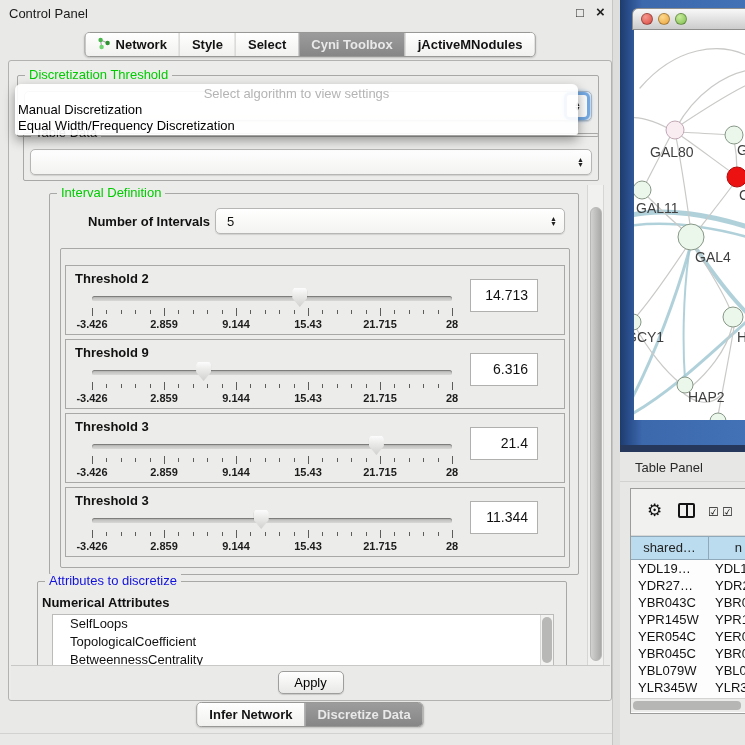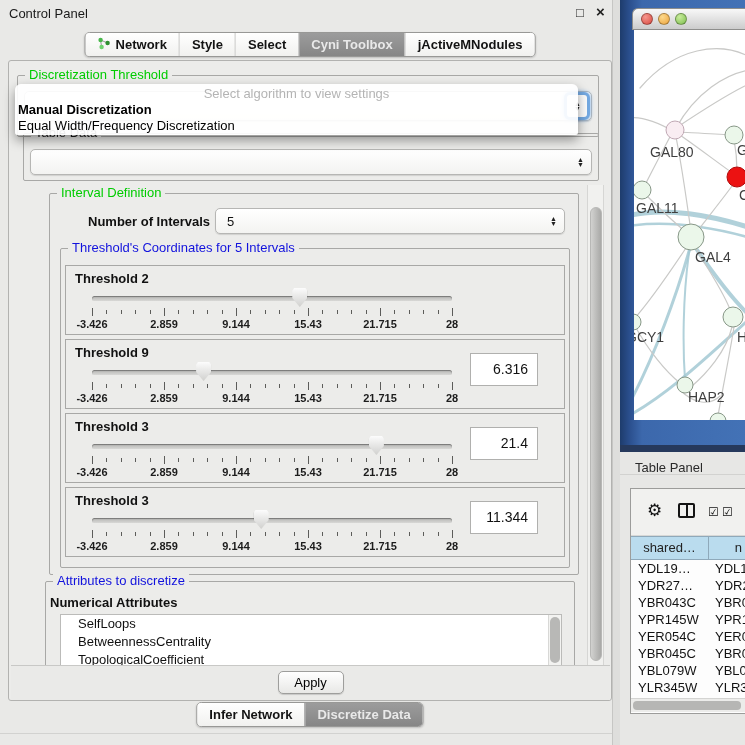--- a/index.html
+++ b/index.html
@@ -45,21 +45,21 @@
   #algo-group{left:8px;top:14px;width:582px;height:62px}
   #algo-combo{left:6px;top:15px;width:568px;height:30px}
   .focus-cap{position:absolute;right:1px;top:0;width:26px;height:28px;border:3px solid #74a9e2;border-radius:6px;
              box-shadow:0 0 4px #74a9e2;background:#fdfdfd}
   .focus-cap .stepper{right:6px}
 
   #algo-popup{position:absolute;left:6px;top:23px;width:563px;height:51px;background:rgba(255,255,255,.92);
               border-radius:6px 6px 3px 3px;box-shadow:0 5px 12px rgba(0,0,0,.4);z-index:40;padding-top:3px}
   .pop-placeholder{height:15px;text-align:center;font-size:13px;color:#b4b4b4;line-height:14px}
   .pop-item{height:16px;padding-left:3px;font-size:13px;color:#000;line-height:16px;white-space:nowrap}
-  .pop-item.bold{font-weight:700}
+  .pop-item.bold{font-weight:400}
 
   #tabledata-group{left:14px;top:72px;width:576px;height:48px}
   #tabledata-combo{left:6px;top:15px;width:562px;height:26px}
 
   #scroll-area{position:absolute;left:4px;top:124px;width:592px;height:482px;overflow:hidden}
   #interval-group{left:36px;top:8px;width:530px;height:382px}
   #noi-label{position:absolute;left:38px;top:20px;font-size:13px;font-weight:700}
   #noi-combo{left:165px;top:14px;width:350px;height:26px}
   #thresh-group{left:10px;top:54px;width:510px;height:320px}
 
@@ -71,21 +71,21 @@
             clip-path:polygon(12% 0,88% 0,100% 15%,100% 52%,50% 100%,0 52%,0 15%);
             filter:drop-shadow(0 1px 1px rgba(0,0,0,.45))}
   .sl-ticks{position:absolute;left:26px;top:42px;width:360px;height:9px}
   .tick{position:absolute;top:2px;width:1px;height:4px;background:#5c5c5a}
   .tick.major{top:0;height:8px}
   .sl-scale{position:absolute;left:26px;top:52px;width:360px;height:13px;font-size:11px;font-weight:700;color:#1c1c1c}
   .sl-scale span{position:absolute;transform:translateX(-50%);white-space:nowrap}
   .valbox{position:absolute;left:404px;top:13px;width:68px;height:33px;background:#fff;border:1px solid #b0b0ae;
           font-size:14px;text-align:right;line-height:31px;padding-right:9px}
 
-  #attr-group{left:32px;top:396px;width:530px;height:130px}
+  #attr-group{left:24px;top:396px;width:530px;height:130px}
   #numattr-label{position:absolute;left:4px;top:13px;font-size:13px;font-weight:700}
   #attr-list{position:absolute;left:14px;top:32px;width:502px;height:96px;background:#fff;border:1px solid #bbbbb9}
   .attr-item{height:18px;line-height:18px;padding-left:17px;font-size:13px;color:#111;white-space:nowrap}
   #attr-scroll{position:absolute;right:0;top:0;width:13px;height:100%;background:#f3f3f1;border-left:1px solid #d8d8d6}
   #attr-thumb{position:absolute;left:1px;top:2px;width:10px;height:46px;border-radius:5px;background:#b8b8b6}
 
   #main-vscroll{position:absolute;left:578px;top:124px;width:17px;height:482px;background:#f1f1ef;
                 border-left:1px solid #d6d6d4;border-right:1px solid #d6d6d4}
   #main-vthumb{position:absolute;left:2px;top:22px;width:12px;height:454px;border-radius:6px;
                background:linear-gradient(90deg,#d2d2d0,#a9a9a7);border:1px solid #b8b8b6}
@@ -105,21 +105,21 @@
                 background:linear-gradient(#f8f8f8,#cccccc);border:1px solid #8e8e8c;border-right:none}
   .light{position:absolute;top:4px;width:12px;height:12px;border-radius:50%;border:1px solid rgba(0,0,0,.3)}
   .light.red{left:8px;background:radial-gradient(circle at 35% 30%,#f5978f,#da4a40)}
   .light.yellow{left:25px;background:radial-gradient(circle at 35% 30%,#fcd98d,#eca33b)}
   .light.green{left:42px;background:radial-gradient(circle at 35% 30%,#c9ec9c,#7dbf4e)}
   #net-canvas{position:absolute;left:2px;top:22px;width:111px;height:390px;background:#fff;overflow:hidden}
   #net-svg{display:block}
 
   
   #table-panel{position:absolute;left:620px;top:452px;width:125px;height:293px;background:#e7e7e5}
-  .tp-header{position:absolute;left:0;top:0;width:125px;height:23px;border-bottom:1px solid #d2d2d0}
+  .tp-header{position:absolute;left:0;top:0;width:125px;height:30px;border-bottom:1px solid #d2d2d0}
   .tp-title{position:absolute;left:15px;top:8px;font-size:13px;color:#2a2a2a}
   #table-container{position:absolute;left:10px;top:36px;width:115px;height:226px;background:#fdfdfd;
                    border:1px solid #9c9c9a;border-right:none}
   .tp-toolbar{position:absolute;left:0;top:0;width:115px;height:47px;background:#f1f1ef;border-bottom:1px solid #d8d8d6}
   .gear-icon{position:absolute;left:16px;top:11px;font-size:17px;color:#111}
   .cols-icon{position:absolute;left:47px;top:14px;width:17px;height:15px;border:2px solid #141414;border-radius:2px}
   .cols-icon::after{content:"";position:absolute;left:50%;top:0;bottom:0;width:2px;background:#141414;transform:translateX(-50%)}
   .check-icon{position:absolute;top:16px;font-size:12px;color:#111}
   .check-icon.c1{left:77px}.check-icon.c2{left:91px}
   .tp-colheads{position:absolute;left:0;top:47px;width:115px;height:24px;display:flex}
@@ -206,21 +206,20 @@
           <span class="gtitle green">Interval Definition</span>
           <span id="noi-label">Number of Intervals</span>
           <div class="combo" id="noi-combo">
             <span class="combo-text">5</span>
             <span class="stepper">
                 <span>▲</span>
                 <span>▼</span>
               </span>
           </div>
           <div class="tgroup" id="thresh-group">
-            <span class="gtitle blue">Threshold's Coordinates for 5 Intervals</span>
             <div id="thresholds" style="position:absolute;inset:0">
                 <div class="tpanel" style="top: 16px;">
                   <div class="th-label">Threshold 2</div>
                   <div class="sl-track"></div>
                   <div class="sl-thumb" style="left: 226.291px;"></div>
                   <div class="sl-ticks">
                     <div class="tick major" style="left: 0%;"></div>
                     <div class="tick" style="left: 4%;"></div>
                     <div class="tick" style="left: 8%;"></div>
                     <div class="tick" style="left: 12%;"></div>
@@ -248,20 +247,21 @@
                     <div class="tick major" style="left: 100%;"></div>
                   </div>
                   <div class="sl-scale">
                     <span style="left: 0%;">-3.426</span>
                     <span style="left: 20%;">2.859</span>
                     <span style="left: 40%;">9.144</span>
                     <span style="left: 60%;">15.43</span>
                     <span style="left: 80%;">21.715</span>
                     <span style="left: 100%;">28</span>
                   </div>
+                  <div class="valbox">14.713</div>
                 </div>
                 <div class="tpanel" style="top: 90px;">
                   <div class="th-label">Threshold 9</div>
                   <div class="sl-track"></div>
                   <div class="sl-thumb" style="left: 130.099px;"></div>
                   <div class="sl-ticks">
                     <div class="tick major" style="left: 0%;"></div>
                     <div class="tick" style="left: 4%;"></div>
                     <div class="tick" style="left: 8%;"></div>
                     <div class="tick" style="left: 12%;"></div>
@@ -385,22 +385,22 @@
               </div>
           </div>
         </div>
 
         <div class="tgroup" id="attr-group">
           <span class="gtitle blue">Attributes to discretize</span>
           <span id="numattr-label">Numerical Attributes</span>
           <div id="attr-list">
             <div id="attr-items">
                 <div class="attr-item">SelfLoops</div>
+                <div class="attr-item">TopologicalCoefficient</div>
                 <div class="attr-item">BetweennessCentrality</div>
-                <div class="attr-item">TopologicalCoefficient</div>
               </div>
             <div id="attr-scroll">
               <div id="attr-thumb"></div>
             </div>
           </div>
         </div>
       </div>
 
       <div id="main-vscroll">
         <div id="main-vthumb"></div>

